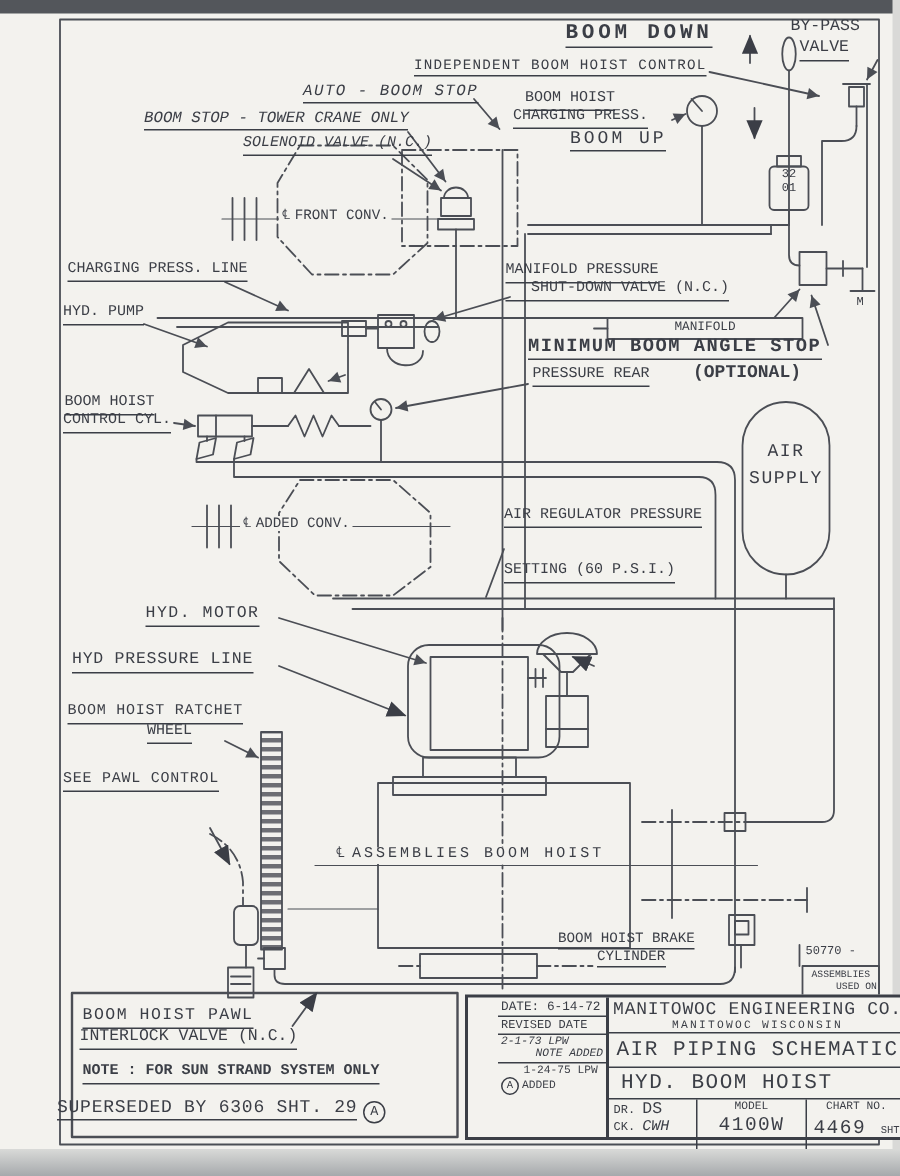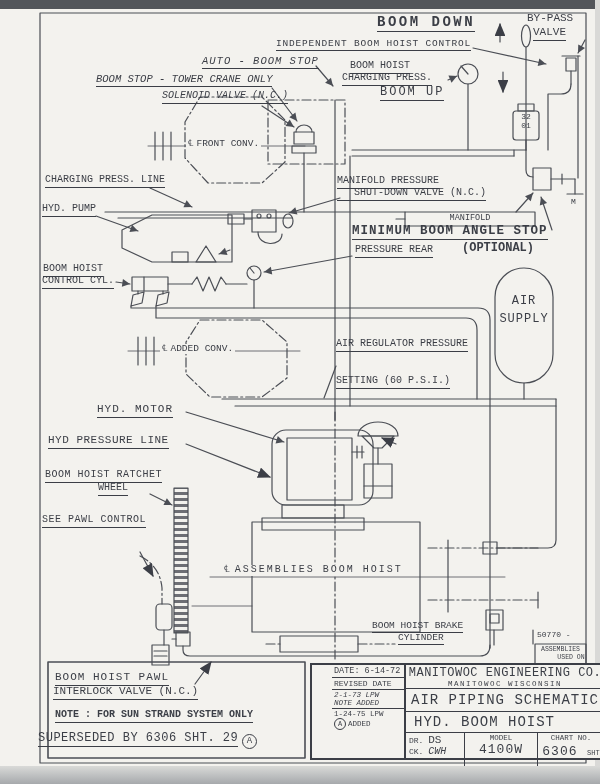--- a/index.html
+++ b/index.html
@@ -368,24 +368,24 @@
     <span style="display:block;">01</span>
   </div>
   <div class="lbl" style="left:571px;top:198px;font-size:8px;">M</div>
 
   <div class="tb">
     <div class="colL">
       <div style="font-size:8.5px;">DATE: 6-14-72</div>
       <div style="font-size:8px;">REVISED DATE</div>
       <div style="font-size:7.5px;" class="it">
         <span style="display:block;">2-1-73 LPW</span>
-        <span style="display:block;">NOTE ADDED</span>
+        <span style="display:block;text-align:right;">NOTE ADDED</span>
       </div>
       <div style="font-size:7.5px;">
-        <span style="display:block;">1-24-75 LPW</span>
+        <span style="display:block;margin-left:15px;">1-24-75 LPW</span>
         <span style="display:block;"><span class="circ sm">A</span><span>ADDED</span></span>
       </div>
     </div>
     <div class="colR">
       <div class="r1 ctr">
         <div style="font-size:12px;letter-spacing:0.5px;padding-top:1px;">MANITOWOC ENGINEERING CO.</div>
         <div style="font-size:7.5px;letter-spacing:1.5px;">MANITOWOC WISCONSIN</div>
       </div>
       <div class="r2">AIR PIPING SCHEMATIC</div>
       <div class="r3">HYD. BOOM HOIST</div>
@@ -393,20 +393,20 @@
         <div style="width:52px;font-size:8px;">
           <span style="display:block;"><span>DR.</span> <span style="font-size:11px;">DS</span></span>
           <span style="display:block;"><span>CK.</span> <span style="font-size:10px;" class="it">CWH</span></span>
         </div>
         <div style="width:66px;" class="ctr">
           <span style="display:block;font-size:7.5px;">MODEL</span>
           <span style="display:block;font-size:13px;letter-spacing:1px;">4100W</span>
         </div>
         <div class="ctr">
           <span style="display:block;font-size:7.5px;">CHART NO.</span>
-          <span style="display:block;"><span style="font-size:13px;letter-spacing:1px;">6306</span> <span style="font-size:7px;">SHT 8</span></span>
+          <span style="display:block;"><span style="font-size:13px;letter-spacing:1px;">4469</span> <span style="font-size:7px;">SHT 8</span></span>
         </div>
       </div>
     </div>
   </div>
 
   <div class="bar-bottom"></div>
 </div>
 
 </body></html>

